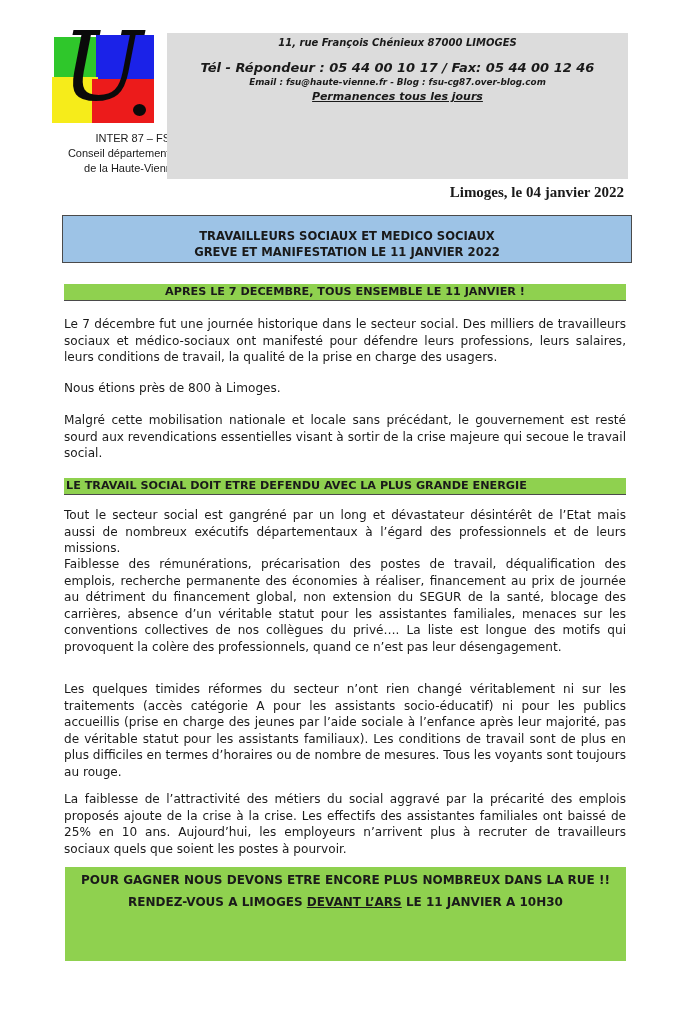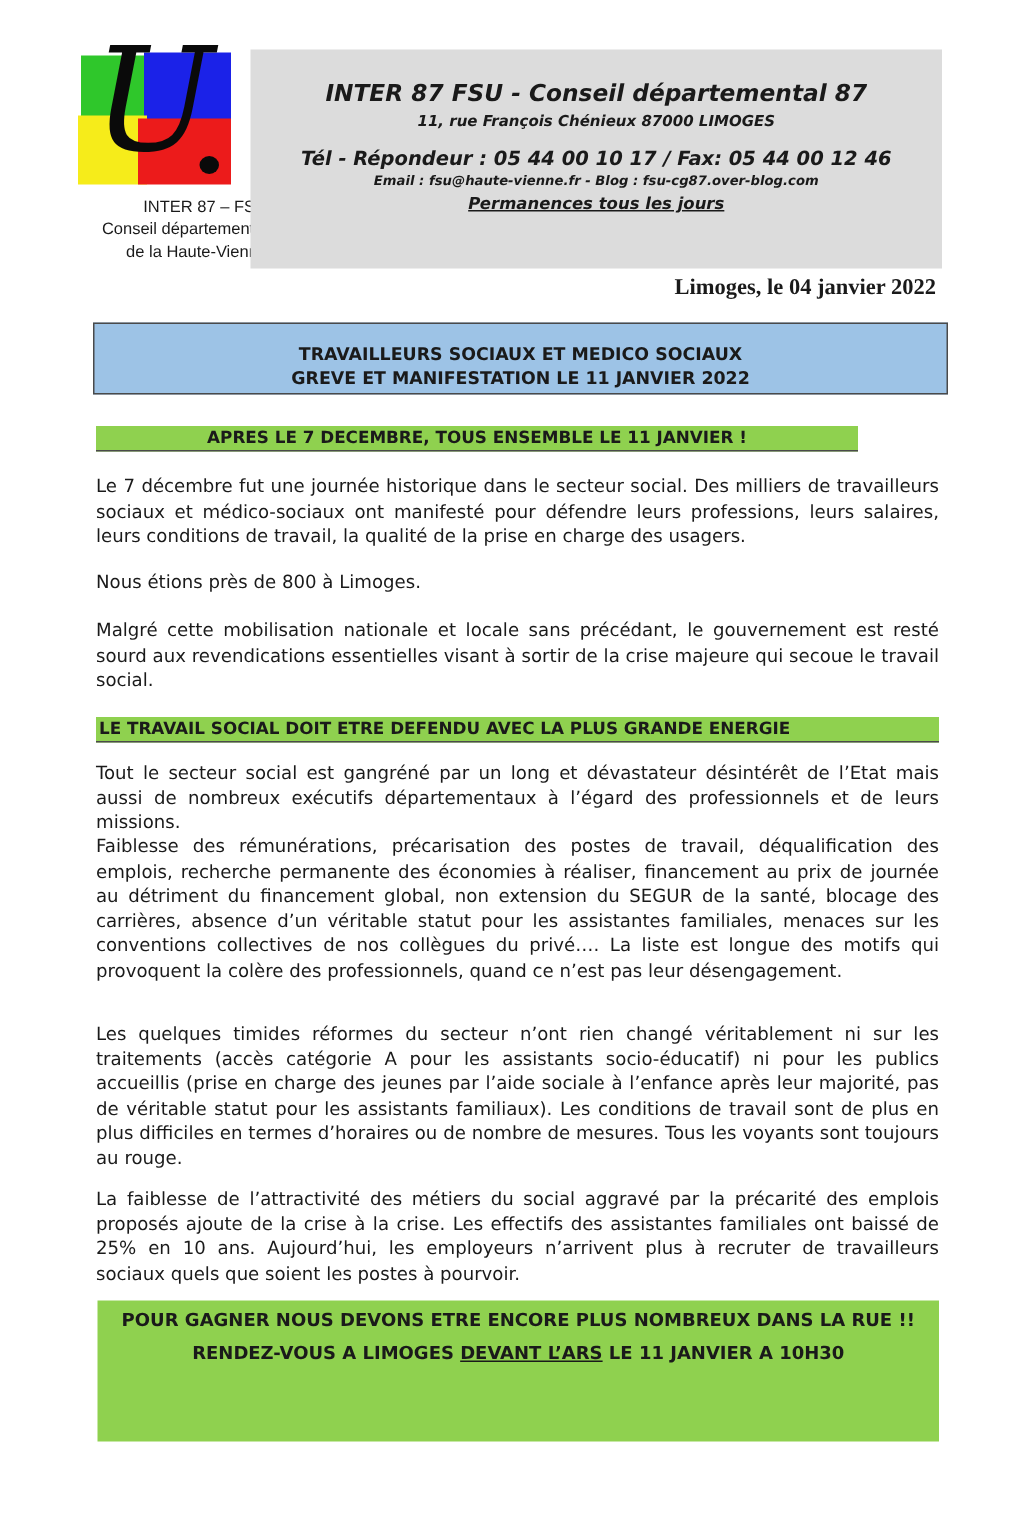--- a/index.html
+++ b/index.html
@@ -15,21 +15,21 @@
   .org { position: absolute; left: 28px; top: 131px; width: 150px; text-align: right; font-family: "Liberation Sans", sans-serif; font-size: 11px; font-weight: normal; line-height: 15px; }
   .header-box { position: absolute; left: 167px; top: 33px; width: 461px; height: 146px; background: #dcdcdc; text-align: center; font-family: "DejaVu Sans", sans-serif; font-style: italic; font-weight: bold; }
   .h-title { margin-top: 19px; font-size: 15.5px; line-height: 20px; }
   .h-addr { font-size: 10px; margin-top: 3px; line-height: 14px; }
   .h-tel { font-size: 13px; margin-top: 11px; line-height: 14px; }
   .h-mail { font-size: 8.8px; line-height: 14px; }
   .h-perm { font-size: 11px; line-height: 16px; text-decoration: underline; }
   .h-hours { font-size: 8.8px; line-height: 14px; }
   .date { position: absolute; right: 66px; top: 184px; font-family: "Liberation Serif", serif; font-weight: bold; font-size: 15px; }
   .title-box { position: absolute; left: 62px; top: 215px; width: 568px; height: 34px; background: #9dc3e6; border: 1px solid #4a4a4a; text-align: center; font-weight: bold; font-size: 11.6px; line-height: 16px; padding-top: 12px; }
-  .sec-bar { position: absolute; left: 64px; width: 508px; height: 16px; background: #8fd14f; border-bottom: 1px solid #4a4a4a; font-weight: bold; font-size: 11.2px; line-height: 16px; }
+  .sec-bar { position: absolute; left: 64px; width: 562px; height: 16px; background: #8fd14f; border-bottom: 1px solid #4a4a4a; font-weight: bold; font-size: 11.2px; line-height: 16px; }
   .sec1 { top: 284px; text-align: center; }
   .sec2 { top: 478px; text-align: left; padding-left: 2px; width: 560px; }
   .para { position: absolute; left: 64px; width: 562px; font-size: 12.1px; line-height: 16.6px; text-align: justify; }
   .p1 { top: 316px; }
   .p2 { top: 380px; }
   .p3 { top: 412px; }
   .p4 { top: 507px; }
   .p5 { top: 556px; }
   .p6 { top: 681px; }
   .p7 { top: 791px; }
@@ -48,21 +48,20 @@
   <div class="dot"></div>
 </div>
 
 <div class="org">
   <div>INTER 87 – FSU</div>
   <div>Conseil départemental</div>
   <div>de la Haute-Vienne</div>
 </div>
 
 <div class="header-box">
-  <div class="h-title">INTER 87 FSU - Conseil départemental 87</div>
   <div class="h-addr">11, rue François Chénieux 87000 LIMOGES</div>
   <div class="h-tel">Tél - Répondeur : 05 44 00 10 17 / Fax: 05 44 00 12 46</div>
   <div class="h-mail">Email : fsu@haute-vienne.fr  - Blog : fsu-cg87.over-blog.com</div>
   <div class="h-perm">Permanences tous les jours</div>
 </div>
 
 <div class="date">Limoges, le 04 janvier 2022</div>
 
 <div class="title-box">
   <div>TRAVAILLEURS SOCIAUX ET MEDICO SOCIAUX</div>

